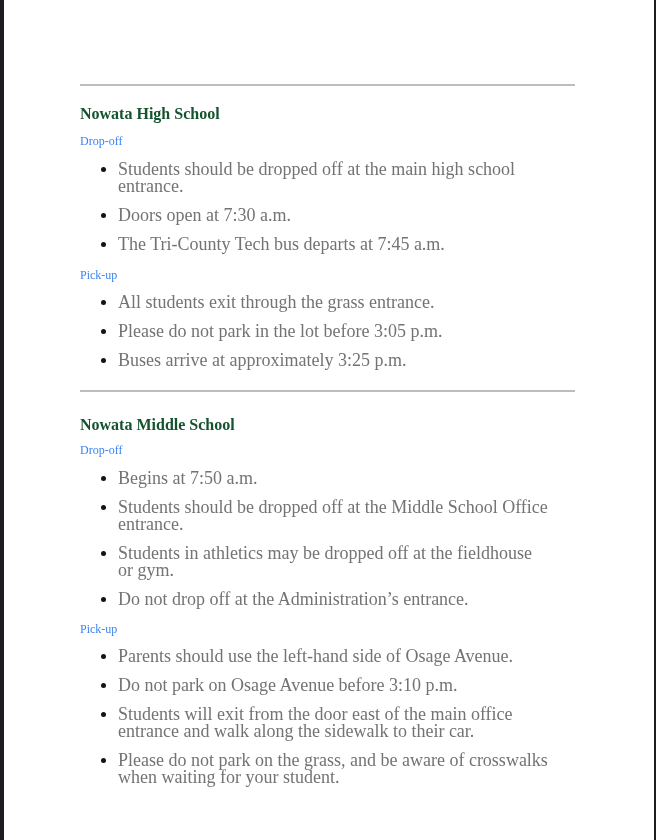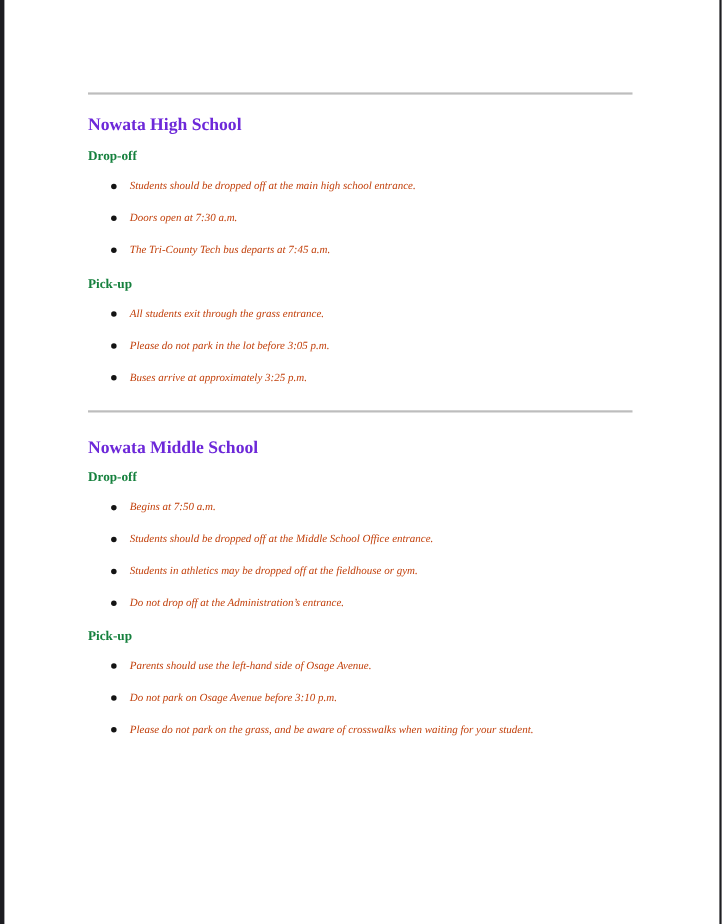--- a/index.html
+++ b/index.html
@@ -30,50 +30,49 @@
     border-top: 2px solid #bdbdbd;
     margin: 0;
     width: 100%;
   }
   hr.divider-2 { margin-top: 21px; }
 
   h3.section-title {
     font-size: 16px;
     line-height: 17px;
     font-weight: bold;
-    color: #6d28d9;
+    color: #14532d;
     margin: 19px 0 0 0;
   }
   h3.section-title-2 { margin-top: 24px; }
 
   h4.subsection-title {
     font-size: 12px;
     line-height: 14px;
-    font-weight: bold;
-    color: #15803d;
+    font-weight: normal;
+    color: #3b82f6;
     margin: 12px 0 0 0;
   }
   h4.mt15 { margin-top: 15px; }
   h4.mt10 { margin-top: 10px; }
   h4.mt14 { margin-top: 14px; }
 
   ul.bullet-list {
     list-style: none;
     margin: 13px 0 0 0;
     padding: 0 0 0 38px;
   }
   ul.mt12 { margin-top: 12px; }
   ul.bullet-list li {
     position: relative;
-    font-size: 10px;
+    font-size: 18px;
     line-height: 17px;
-    color: #c2410c;
+    color: #737373;
     max-width: 432px;
     margin: 0 0 12px 0;
-    font-style: italic;
   }
   ul.bullet-list li::before {
     content: "";
     position: absolute;
     left: -17px;
     top: 6px;
     width: 5px;
     height: 5px;
     border-radius: 50%;
     background: #141414;
@@ -115,18 +114,19 @@
         <li>Begins at 7:50 a.m.</li>
         <li>Students should be dropped off at the Middle School Office entrance.</li>
         <li>Students in athletics may be dropped off at the fieldhouse or gym.</li>
         <li>Do not drop off at the Administration’s entrance.</li>
       </ul>
 
       <h4 class="subsection-title mt14">Pick-up</h4>
       <ul class="bullet-list mt12">
         <li>Parents should use the left-hand side of Osage Avenue.</li>
         <li>Do not park on Osage Avenue before 3:10 p.m.</li>
+        <li>Students will exit from the door east of the main office entrance and walk along the sidewalk to their car.</li>
         <li>Please do not park on the grass, and be aware of crosswalks when waiting for your student.</li>
       </ul>
     </section>
 
   </div>
 </div>
 
 </body></html>

